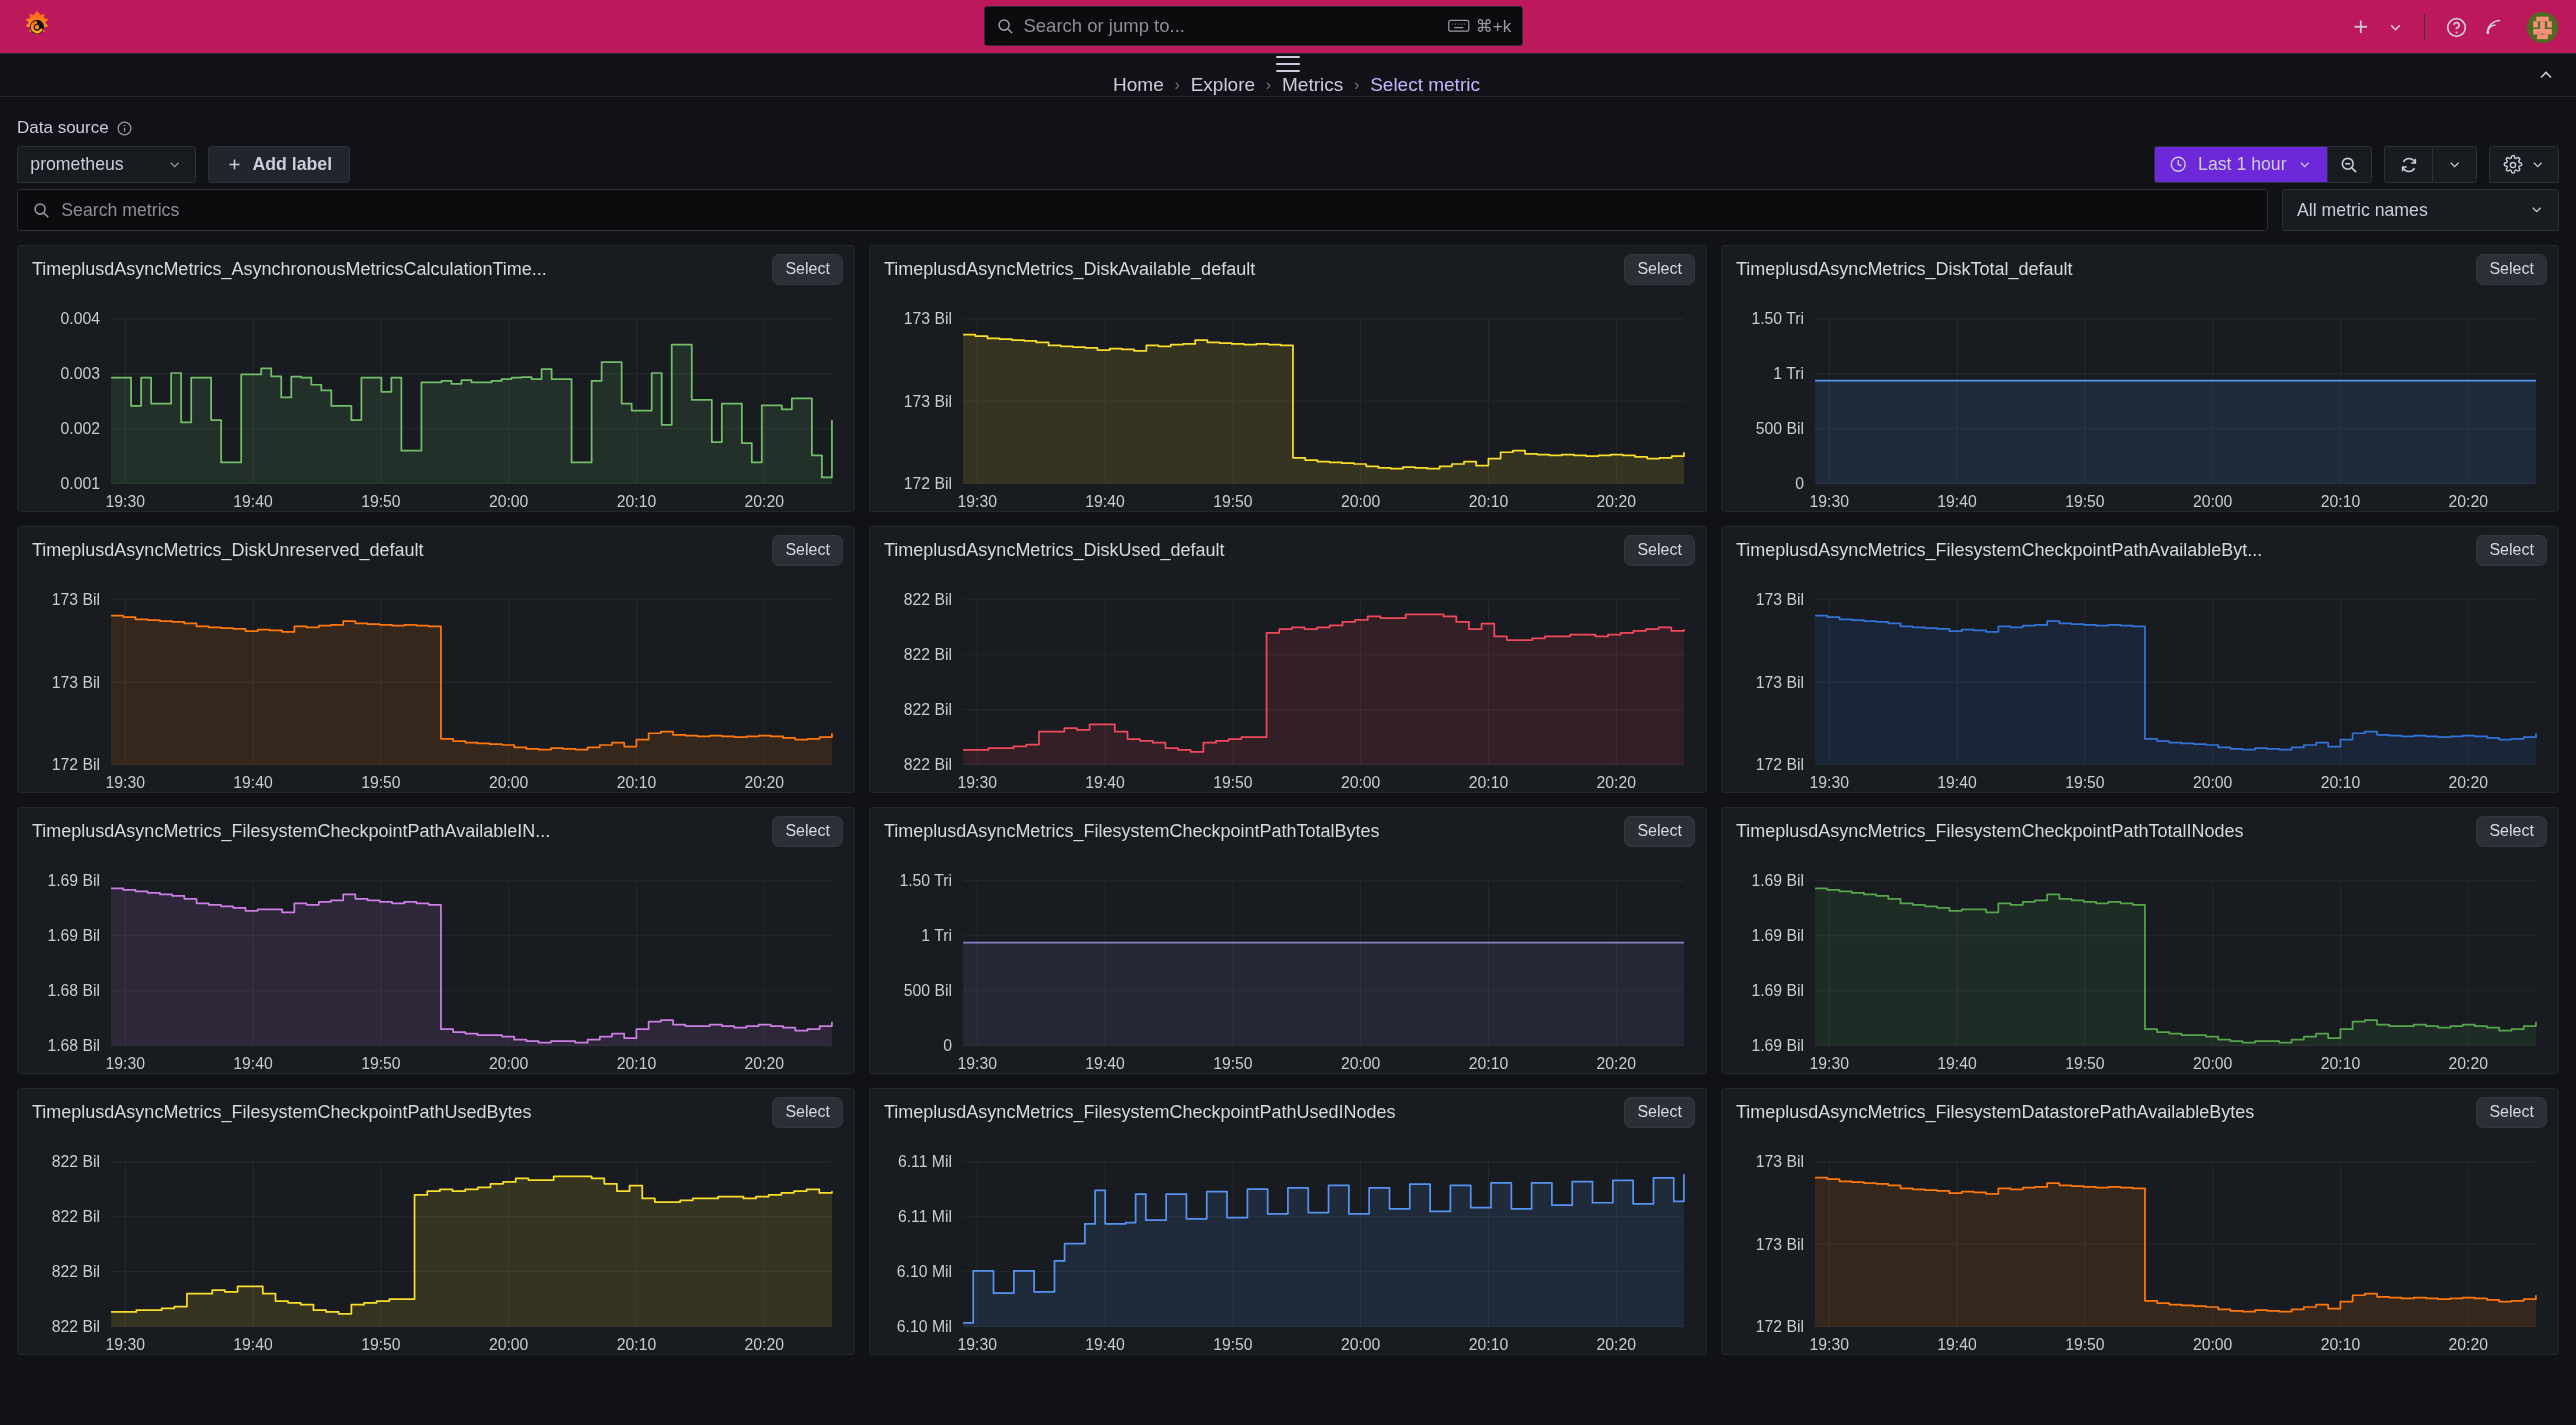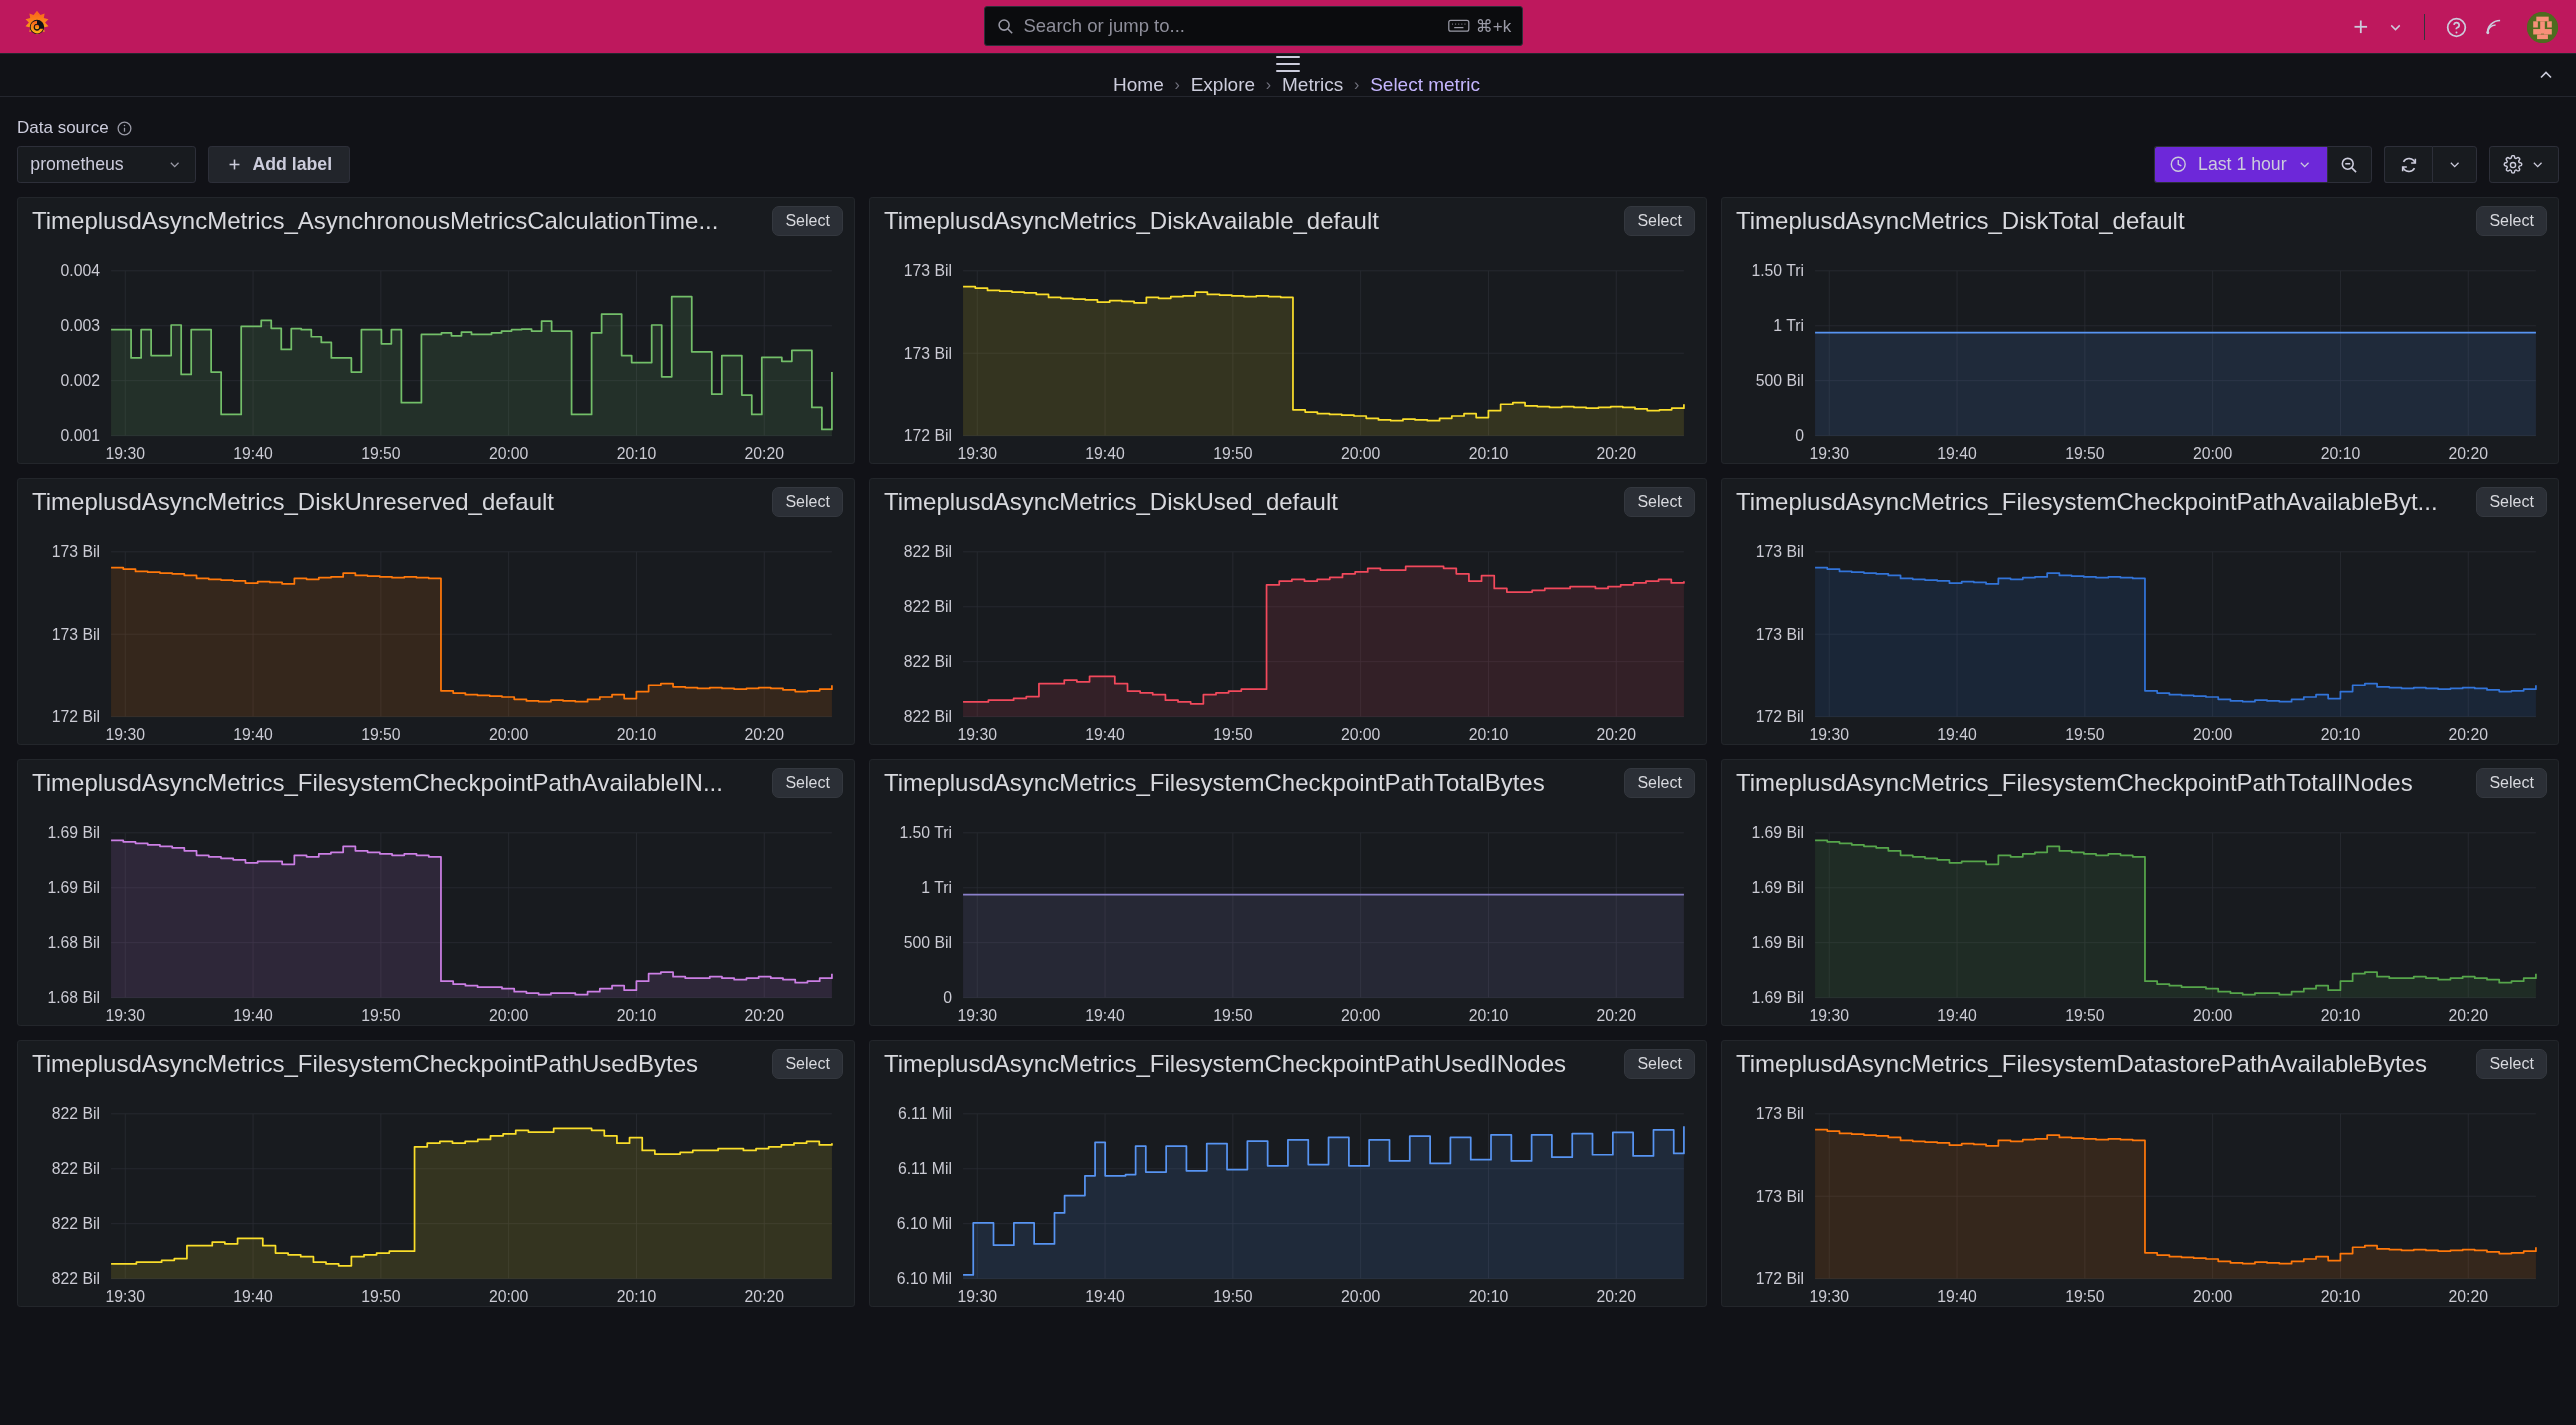--- a/index.html
+++ b/index.html
@@ -145,21 +145,21 @@
     height: 267px;
     display: flex; flex-direction: column;
     overflow: hidden;
   }
   .panel-header {
     height: 46px; flex: 0 0 46px;
     display:flex; align-items:center; justify-content:space-between;
     padding: 0 10.8px 0 14px;
   }
   .panel-title {
-    font-size: 24px; color:#d8d9de; font-weight: 400;
+    font-size: 18px; color:#d8d9de; font-weight: 400;
     white-space: nowrap; overflow: hidden; text-overflow: ellipsis;
     padding-right: 9.2px;
   }
   .select-btn {
     flex: 0 0 auto;
     background:#2b2f36; border:0.8px solid #34383f; border-radius:7px;
     color:#d8d9de; font-size: 16px; padding: 5.4px 12.3px; cursor:pointer;
     font-family: "Liberation Sans", sans-serif;
   }
   .panel-body { flex: 1 1 auto; position: relative; }
@@ -338,20 +338,35 @@
           <circle cx="12" cy="12" r="3.1"></circle>
           <path d="M19.1 14a1.6 1.6 0 0 0 .32 1.76l.06.06a1.9 1.9 0 1 1-2.7 2.7l-.05-.06a1.6 1.6 0 0 0-1.77-.32 1.6 1.6 0 0 0-.97 1.47v.17a1.9 1.9 0 1 1-3.8 0v-.09a1.6 1.6 0 0 0-1.05-1.46 1.6 1.6 0 0 0-1.76.32l-.06.06a1.9 1.9 0 1 1-2.7-2.7l.06-.05a1.6 1.6 0 0 0 .32-1.77 1.6 1.6 0 0 0-1.47-.97h-.17a1.9 1.9 0 1 1 0-3.8h.09a1.6 1.6 0 0 0 1.46-1.05 1.6 1.6 0 0 0-.32-1.76l-.06-.06a1.9 1.9 0 1 1 2.7-2.7l.05.06a1.6 1.6 0 0 0 1.77.32h.08a1.6 1.6 0 0 0 .97-1.47v-.17a1.9 1.9 0 1 1 3.8 0v.09a1.6 1.6 0 0 0 .97 1.46 1.6 1.6 0 0 0 1.76-.32l.06-.06a1.9 1.9 0 1 1 2.7 2.7l-.06.05a1.6 1.6 0 0 0-.32 1.77v.08a1.6 1.6 0 0 0 1.47.97h.17a1.9 1.9 0 1 1 0 3.8h-.09a1.6 1.6 0 0 0-1.46.97z"></path>
         </svg>
         <svg width="15.4" height="15.4" viewBox="0 0 24 24" fill="none" stroke="#ccccdc" stroke-width="2">
           <polyline points="6,9 12,15 18,9"></polyline>
         </svg>
       </div>
     </div>
   </div>
 
+  <div id="search-row">
+    <div id="metrics-search">
+      <svg width="18.5" height="18.5" viewBox="0 0 24 24" fill="none" stroke="#9a9aa6" stroke-width="2">
+        <circle cx="10.5" cy="10.5" r="6.5"></circle>
+          <line x1="15.5" y1="15.5" x2="21" y2="21"></line>
+      </svg>
+      <span id="metrics-search-text">Search metrics</span>
+    </div>
+    <div id="metric-names-select">
+      <span>All metric names</span>
+      <svg width="15.4" height="15.4" viewBox="0 0 24 24" fill="none" stroke="#ccccdc" stroke-width="2">
+        <polyline points="6,9 12,15 18,9"></polyline>
+      </svg>
+    </div>
+  </div>
 
   <div id="panel-grid">
       <div class="panel">
         <div class="panel-header">
           <div class="panel-title">TimeplusdAsyncMetrics_AsynchronousMetricsCalculationTime...</div>
           <button class="select-btn">Select</button>
         </div>
         <div class="panel-body">
           <svg viewBox="0 0 1060 287" preserveAspectRatio="none">
             <line class="gridline" x1="136.0" y1="34" x2="136.0" y2="243"></line>

